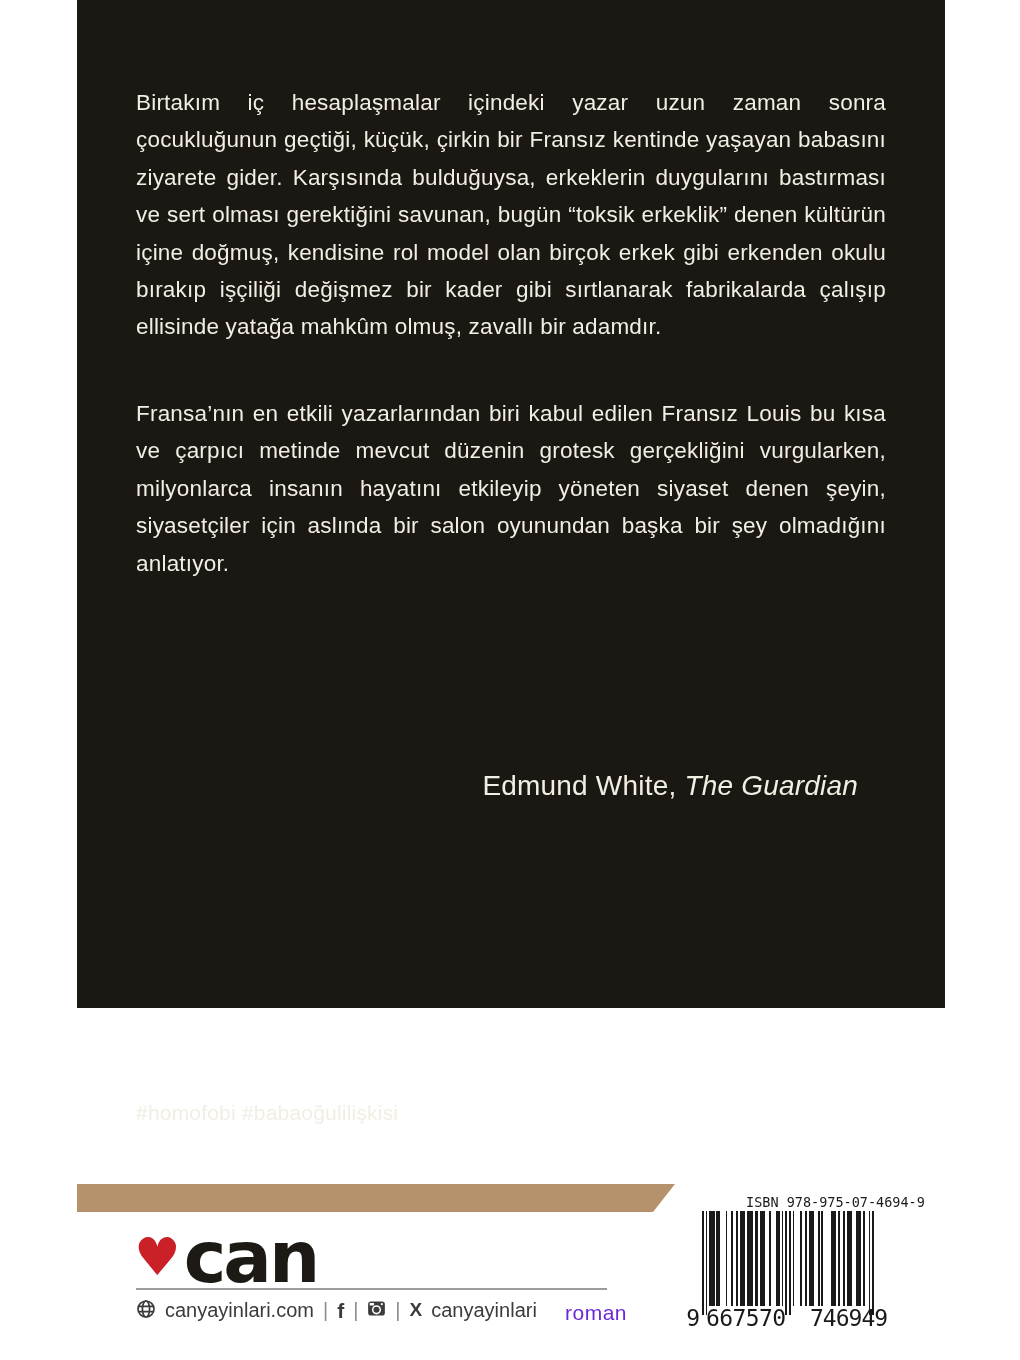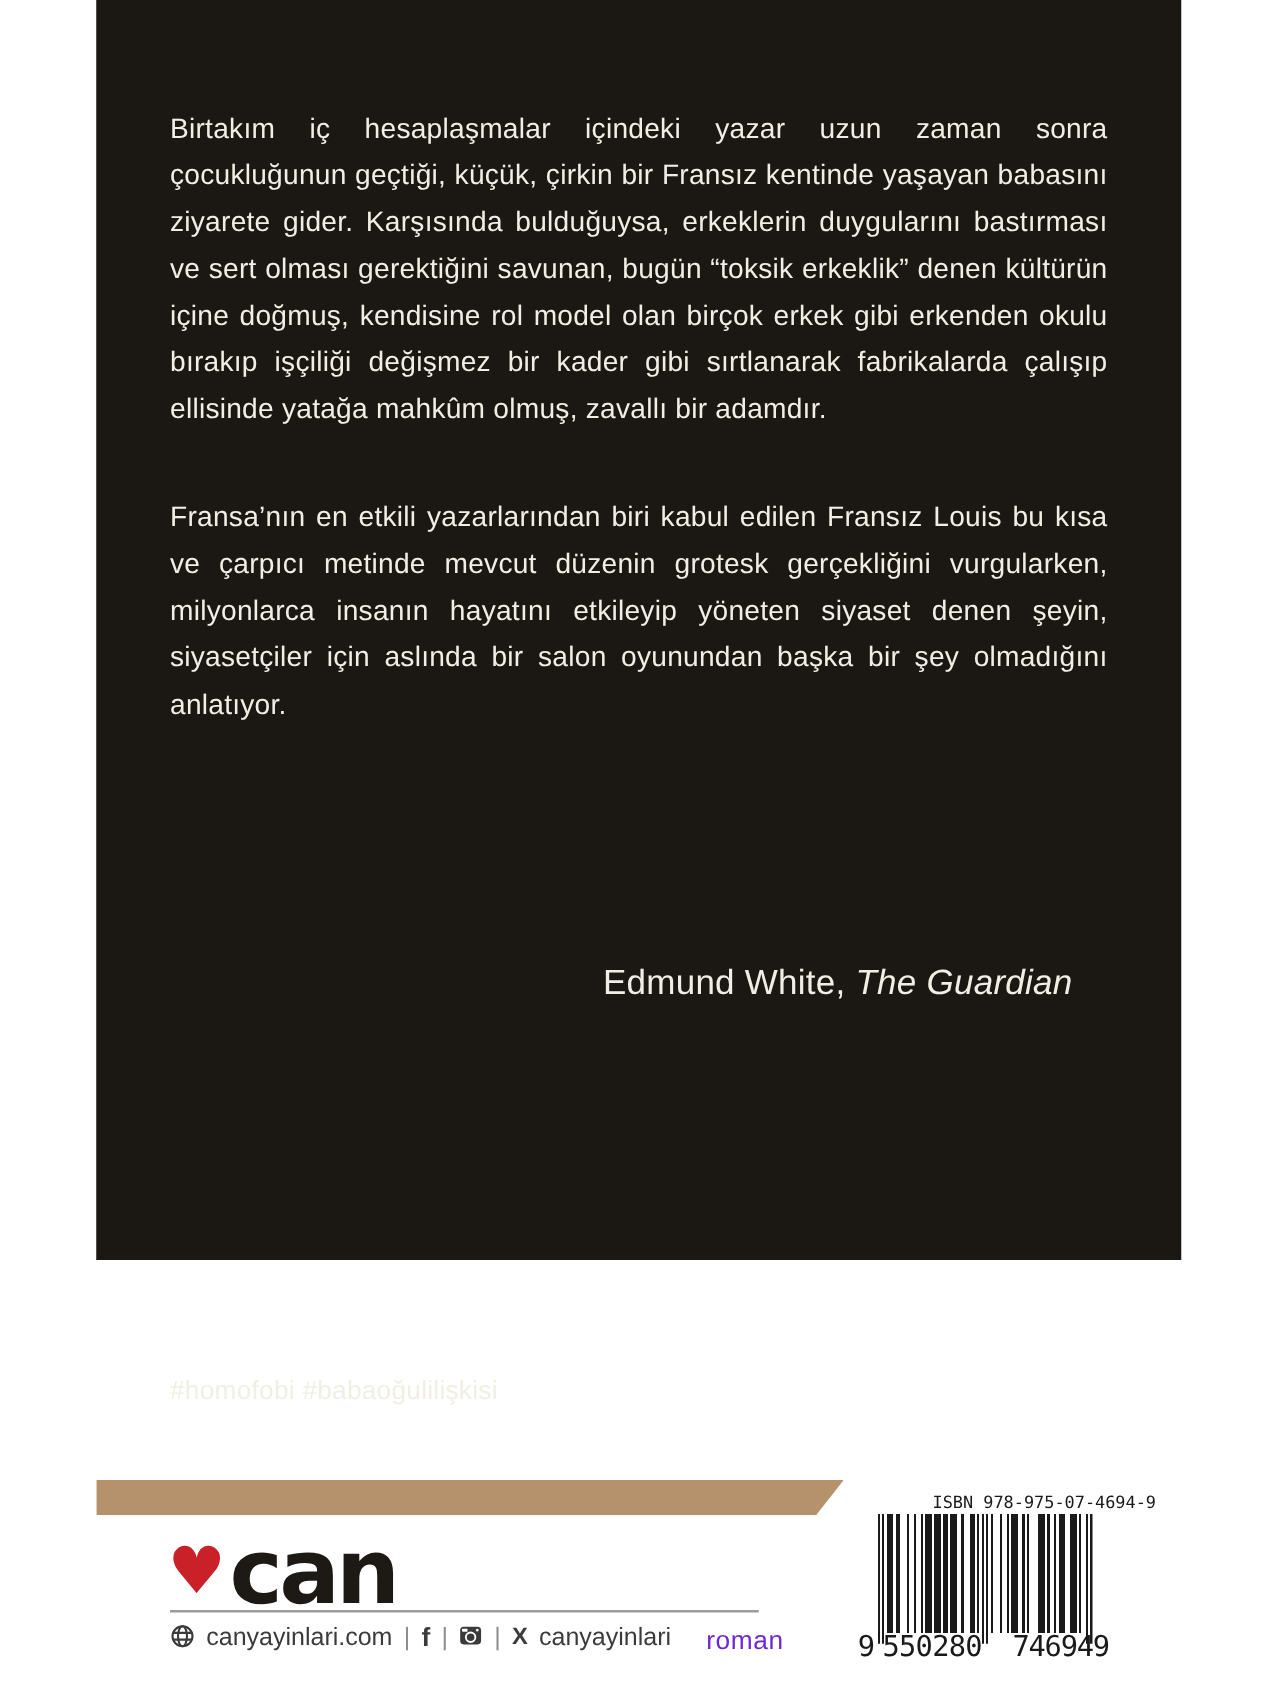--- a/index.html
+++ b/index.html
@@ -146,16 +146,16 @@
       <rect x="81" y="0" width="1" height="95" fill="#1a1a1a"></rect>
       <rect x="82" y="0" width="1" height="95" fill="#1a1a1a"></rect>
       <rect x="85" y="0" width="1" height="95" fill="#1a1a1a"></rect>
       <rect x="86" y="0" width="1" height="95" fill="#1a1a1a"></rect>
       <rect x="87" y="0" width="1" height="95" fill="#1a1a1a"></rect>
       <rect x="89" y="0" width="1" height="95" fill="#1a1a1a"></rect>
       <rect x="92" y="0" width="1" height="104" fill="#1a1a1a"></rect>
       <rect x="94" y="0" width="1" height="104" fill="#1a1a1a"></rect>
     </svg>
   <div class="bc-num bc-left">9</div>
-  <div class="bc-num bc-g1">550280</div>
+  <div class="bc-num bc-g1">667570</div>
   <div class="bc-num bc-g2">746949</div>
 
 </div>
 
 </body></html>

